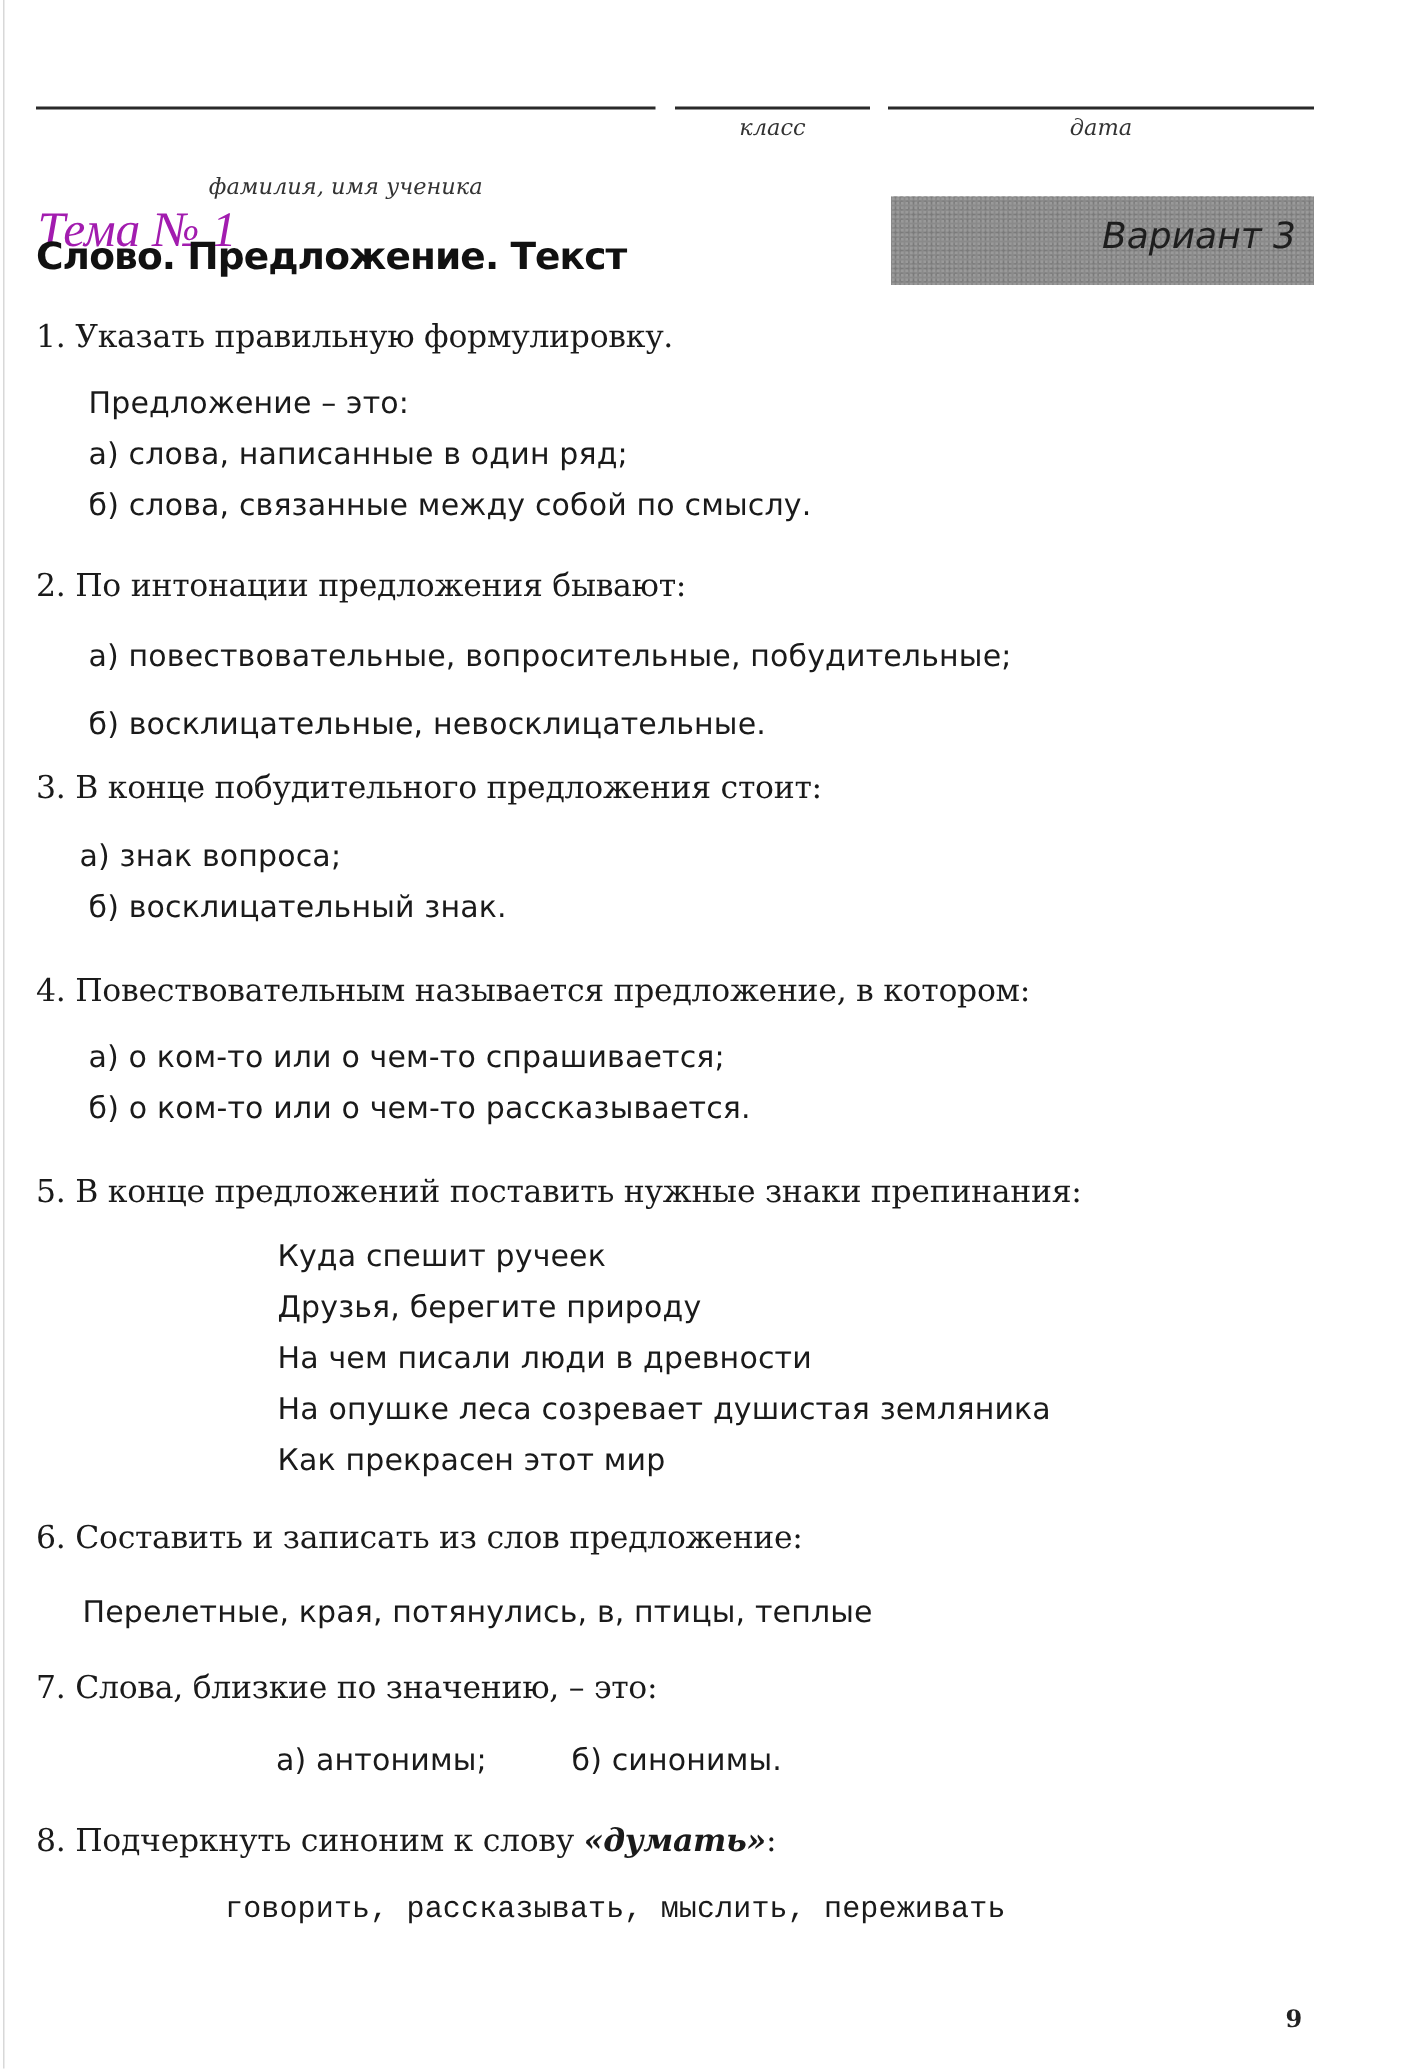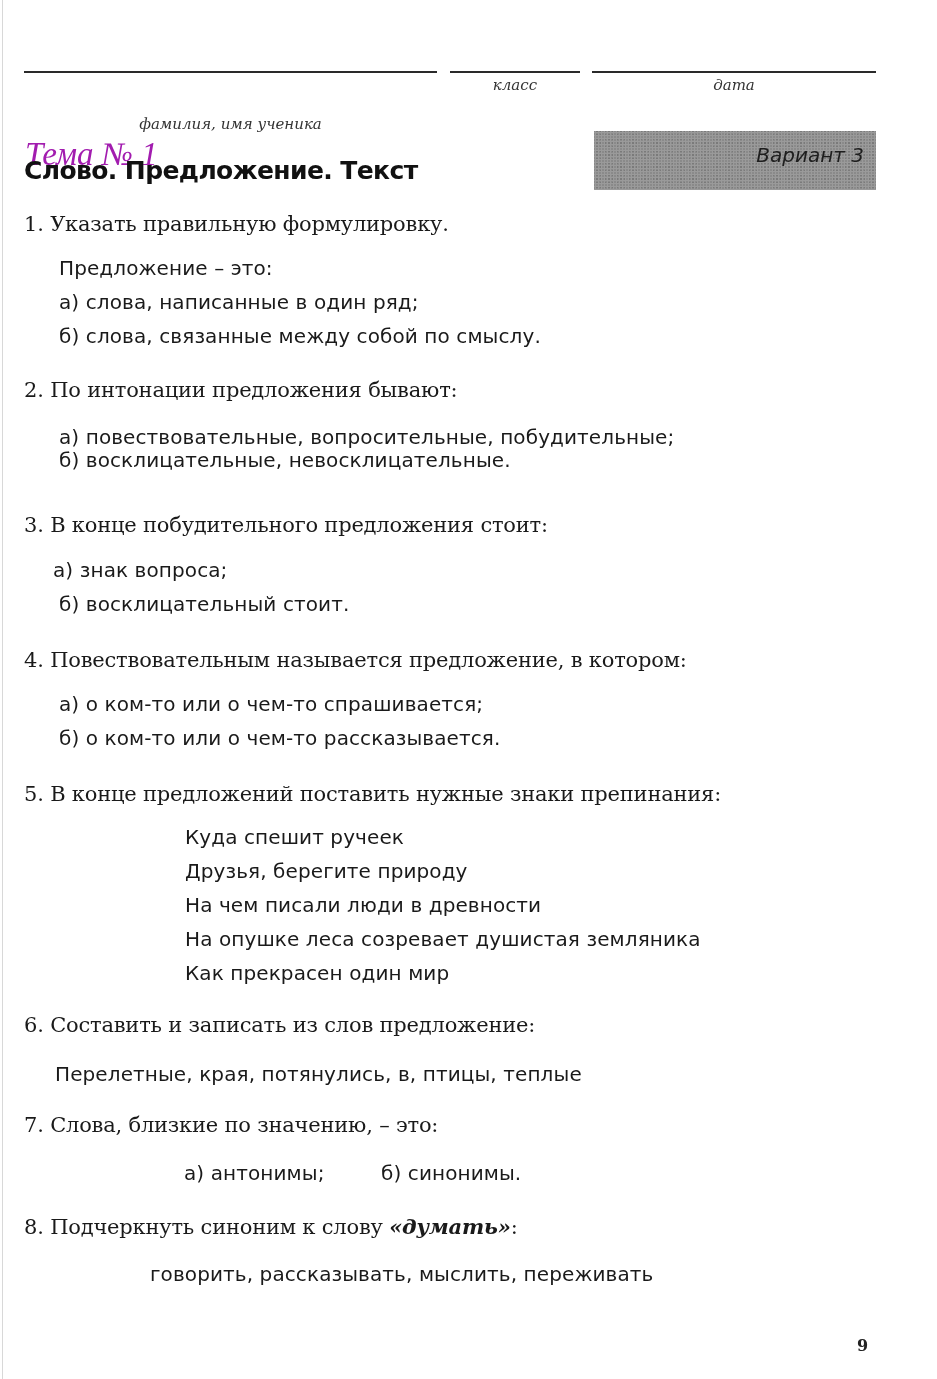--- a/index.html
+++ b/index.html
@@ -25,21 +25,21 @@
       position: absolute; left: 594px; top: 131px; width: 282px; height: 59px;
       background: #8a8a8a;
       background-image:
         radial-gradient(#9a9a9a 1px, transparent 1.2px),
         radial-gradient(#7a7a7a 1px, transparent 1.2px);
       background-size: 3px 3px, 4px 4px;
       background-position: 0 0, 1px 2px;
     }
     .variant-text {
       position: absolute; right: 12px; top: 12px; font-family: "DejaVu Sans", sans-serif;
-      font-style: italic; font-size: 20px; color: #1e1e1e;
+      font-style: italic; font-size: 24px; color: #1e1e1e;
     }
     .q {
       position: absolute; left: 24px; font-family: "DejaVu Serif", serif; font-size: 21px;
       color: #1a1a1a; white-space: nowrap; letter-spacing: -0.2px;
     }
     .a {
       position: absolute; font-family: "DejaVu Sans", sans-serif; font-size: 20px;
       color: #1a1a1a; white-space: nowrap; letter-spacing: 0.1px;
     }
     .ital { font-style: italic; font-weight: bold; }
@@ -71,53 +71,53 @@
 <div>
   <div class="q" style="top:212px;"><span>1.</span> <span>Указать правильную формулировку.</span></div>
   <div class="a" style="left:59px;top:256px;">Предложение – это:</div>
   <div class="a" style="left:59px;top:290px;">а) слова, написанные в один ряд;</div>
   <div class="a" style="left:59px;top:324px;">б) слова, связанные между собой по смыслу.</div>
 </div>
 
 <div>
   <div class="q" style="top:378px;"><span>2.</span> <span>По интонации предложения бывают:</span></div>
   <div class="a" style="left:59px;top:425px;">а) повествовательные, вопросительные, побудительные;</div>
-  <div class="a" style="left:59px;top:448px;">б) восклицательные, невосклицательные.</div>
+  <div class="a" style="left:59px;top:470px;">б) восклицательные, невосклицательные.</div>
 </div>
 
 <div>
   <div class="q" style="top:513px;"><span>3.</span> <span>В конце побудительного предложения стоит:</span></div>
   <div class="a" style="left:53px;top:558px;">а) знак вопроса;</div>
-  <div class="a" style="left:59px;top:592px;">б) восклицательный стоит.</div>
+  <div class="a" style="left:59px;top:592px;">б) восклицательный знак.</div>
 </div>
 
 <div>
   <div class="q" style="top:648px;"><span>4.</span> <span>Повествовательным называется предложение, в котором:</span></div>
   <div class="a" style="left:59px;top:692px;">а) о ком-то или о чем-то спрашивается;</div>
   <div class="a" style="left:59px;top:726px;">б) о ком-то или о чем-то рассказывается.</div>
 </div>
 
 <div>
   <div class="q" style="top:782px;"><span>5.</span> <span>В конце предложений поставить нужные знаки препинания:</span></div>
   <div class="a" style="left:185px;top:825px;">Куда спешит ручеек</div>
   <div class="a" style="left:185px;top:859px;">Друзья, берегите природу</div>
   <div class="a" style="left:185px;top:893px;">На чем писали люди в древности</div>
   <div class="a" style="left:185px;top:927px;">На опушке леса созревает душистая земляника</div>
-  <div class="a" style="left:185px;top:961px;">Как прекрасен один мир</div>
+  <div class="a" style="left:185px;top:961px;">Как прекрасен этот мир</div>
 </div>
 
 <div>
   <div class="q" style="top:1013px;"><span>6.</span> <span>Составить и записать из слов предложение:</span></div>
   <div class="a" style="left:55px;top:1062px;">Перелетные, края, потянулись, в, птицы, теплые</div>
 </div>
 
 <div>
   <div class="q" style="top:1113px;"><span>7.</span> <span>Слова, близкие по значению, – это:</span></div>
   <div class="a" style="left:184px;top:1161px;">а) антонимы;</div>
   <div class="a" style="left:381px;top:1161px;">б) синонимы.</div>
 </div>
 
 <div>
   <div class="q" style="top:1214px;"><span>8.</span> <span>Подчеркнуть синоним к слову </span><span class="ital">«думать»</span><span>:</span></div>
-  <div class="a" style="left:150px;top:1262px;">говорить, рассказывать, мыслить, переживать</div>
+  <div class="a" style="left:150px;top:1262px;font-family:Liberation Mono, monospace;">говорить, рассказывать, мыслить, переживать</div>
 </div>
 
 <div class="page-num">9</div>
 
 </body></html>

